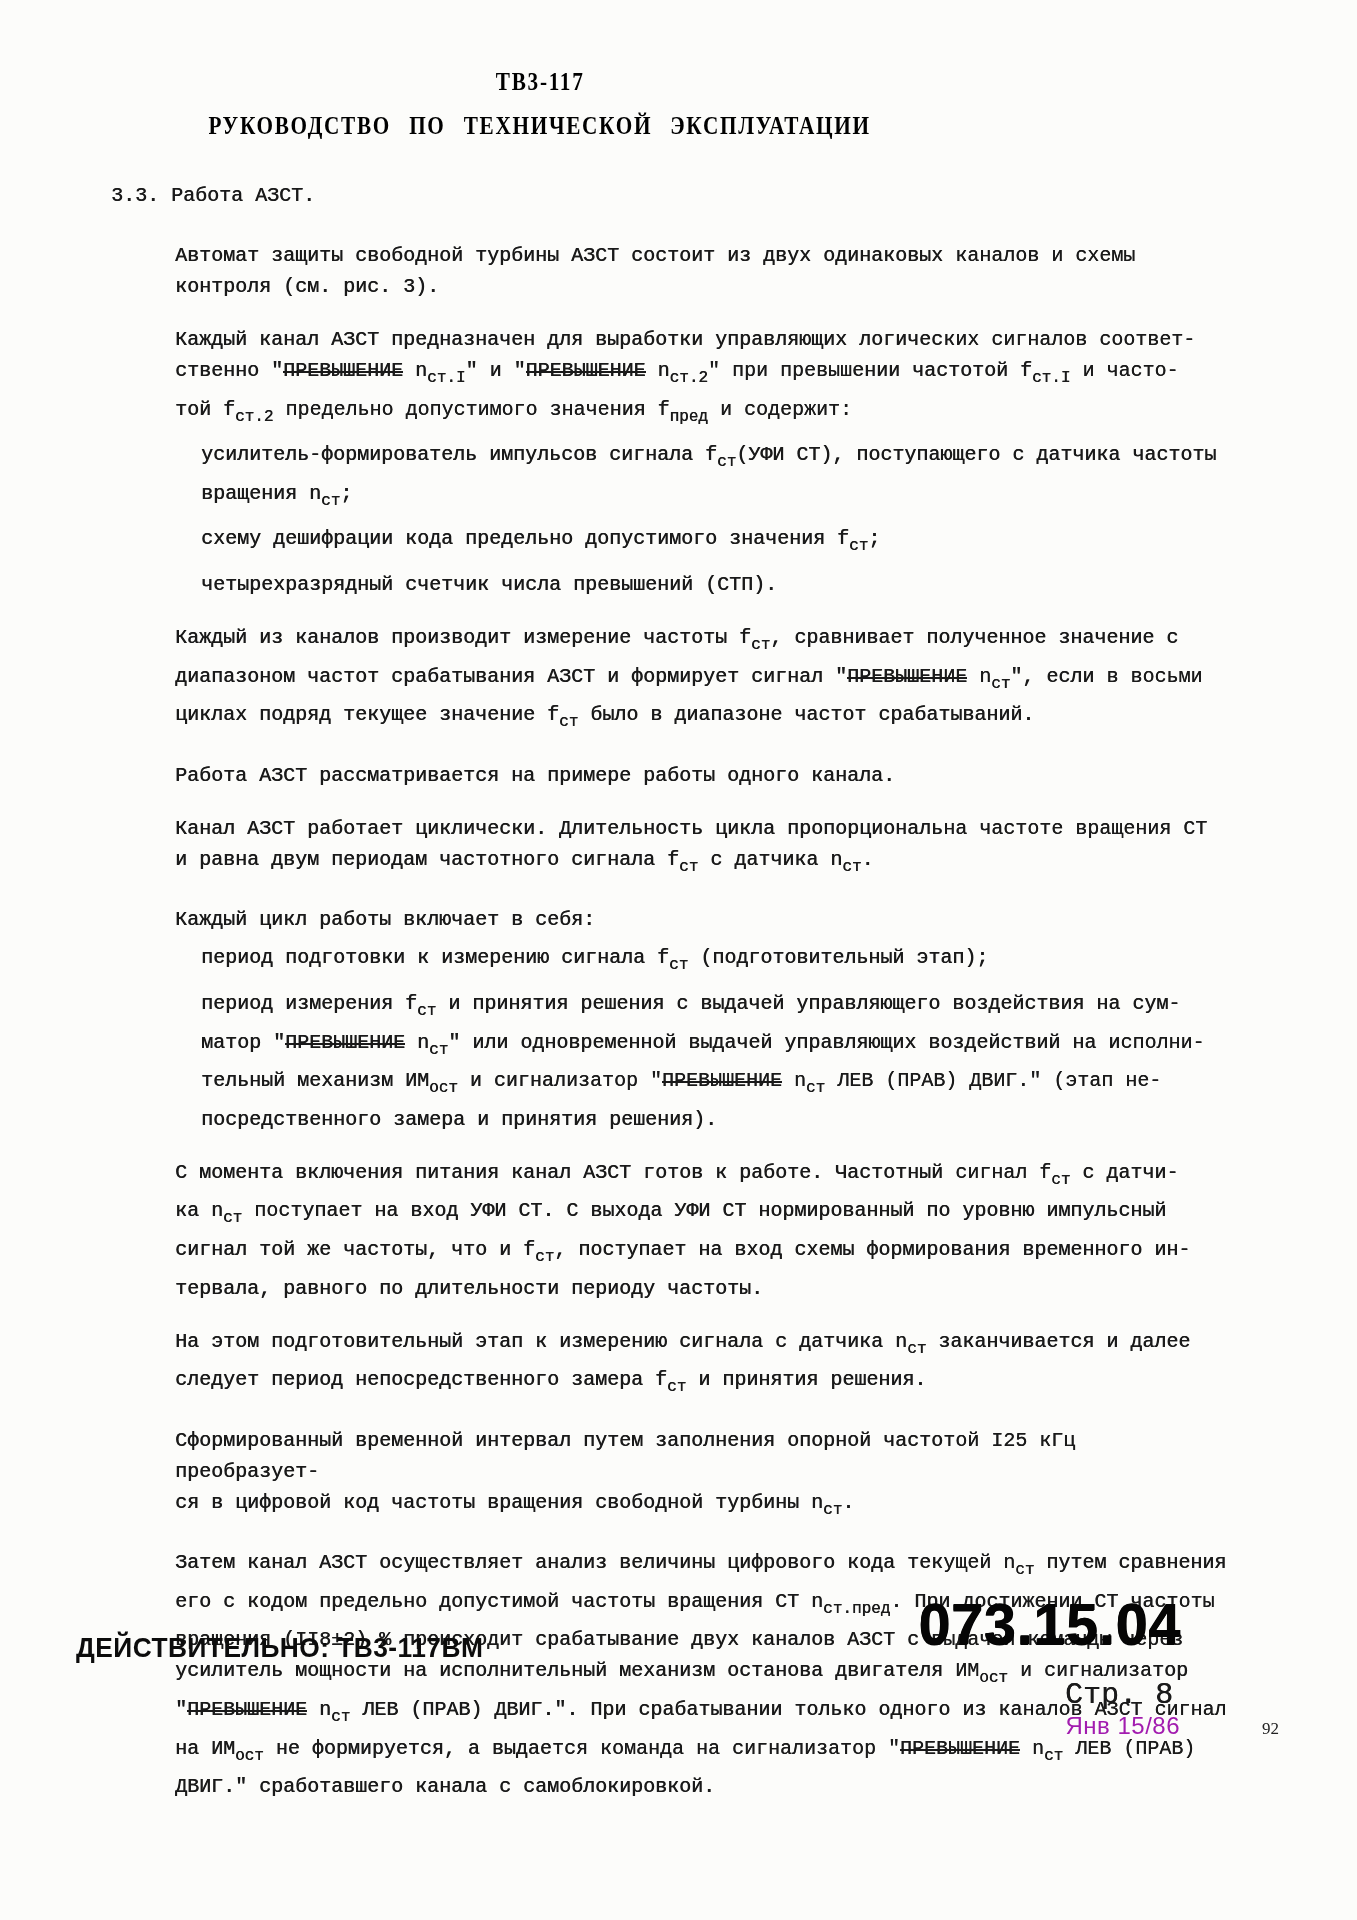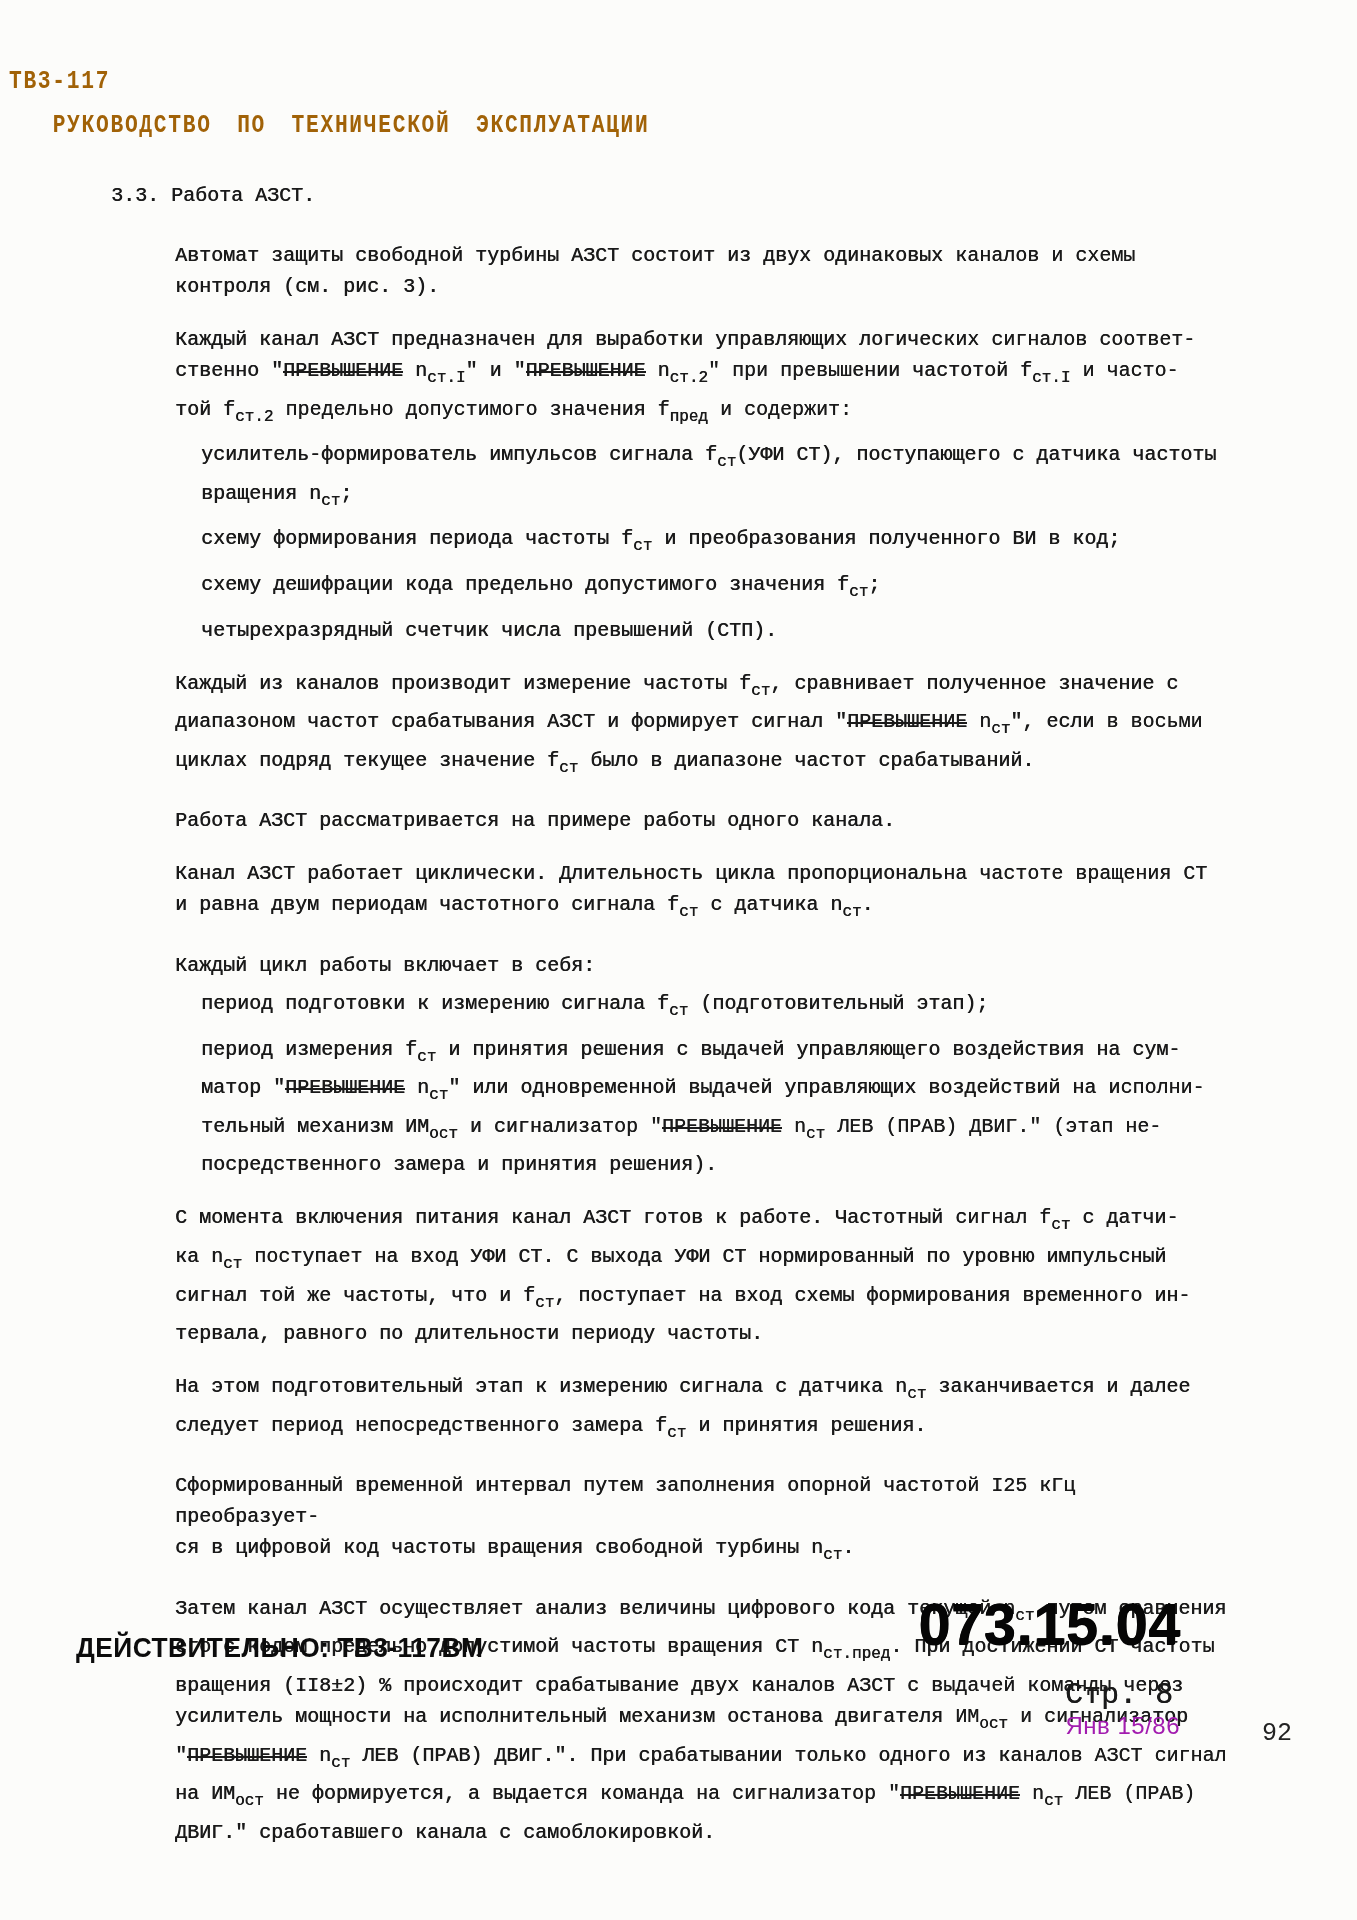--- a/index.html
+++ b/index.html
@@ -8,23 +8,23 @@
     width:1357px;height:1920px;
     margin:0 auto;
     background:#fcfcfa;
     color:#1a1a1a;
     font-family:"Liberation Mono","DejaVu Sans Mono",monospace;
     overflow:hidden;
   }
   
   .print-header{
     position:absolute;top:68px;left:0;width:1080px;
-    text-align:left;
-    font-family:Liberation Mono, monospace;
-    font-weight:bold;color:#a16207;
+    text-align:center;
+    font-family:Liberation Serif, serif;
+    font-weight:bold;color:#000000;
   }
   .doc-code{font-size:25px;line-height:28px;}
   .doc-title{font-size:25px;line-height:28px;margin-top:16px;}
   .condense{display:inline-block;transform:scaleX(.85);transform-origin:center;
     letter-spacing:2px;white-space:nowrap;}
   .wide-words{word-spacing:13px;}
   
   .doc{
     position:absolute;left:78px;top:180px;width:1120px;
     font-size:20px;line-height:31px;
@@ -55,41 +55,40 @@
     position:absolute;top:1678px;right:184px;
     font-size:30px;text-shadow:.4px 0 0 currentColor;
   }
   .date-label{
     position:absolute;top:1712px;right:177px;
     font-family:"Liberation Sans","DejaVu Sans",sans-serif;
     font-size:24px;letter-spacing:.5px;color:#a21caf;
   }
   .sheet-num{
     position:absolute;top:1719px;left:1262px;
-    font-family:Liberation Mono, monospace;
-    font-size:25px;color:#222;
+    font-family:Liberation Serif, serif;
+    font-size:17px;color:#222;
   }
 </style>
 </head>
 <body>
 
 <div class="page">
 
   <header class="print-header">
     <div class="doc-code"><span class="condense">ТВ3-117</span></div>
     <div class="doc-title"><span class="condense wide-words">РУКОВОДСТВО  ПО  ТЕХНИЧЕСКОЙ  ЭКСПЛУАТАЦИИ</span></div>
   </header>
 
   <main class="doc">
     <div class="h-sec">3.3. Работа АЗСТ.</div>
     <div>
         <div class="block para first">Автомат защиты свободной турбины АЗСТ состоит из двух одинаковых каналов и схемы<br>контроля (см. рис. 3).</div>
         <div class="block para">Каждый канал АЗСТ предназначен для выработки управляющих логических сигналов соответ-<br>ственно "<span class="ov">ПРЕВЫШЕНИЕ</span> n<span class="ss">ст.I</span>" и "<span class="ov">ПРЕВЫШЕНИЕ</span> n<span class="ss">ст.2</span>" при превышении частотой f<span class="ss">ст.I</span> и часто-<br>той f<span class="ss">ст.2</span> предельно допустимого значения f<span class="ss">пред</span> и содержит:</div>
         <div class="block item">усилитель-формирователь импульсов сигнала f<span class="ss">ст</span>(УФИ СТ), поступающего с датчика частоты<br>вращения n<span class="ss">ст</span>;</div>
-        <div class="block item">схему формирования периода частоты f<span class="ss">ст</span> и преобразования полученного ВИ в код;</div>
         <div class="block item">схему дешифрации кода предельно допустимого значения f<span class="ss">ст</span>;</div>
         <div class="block item">четырехразрядный счетчик числа превышений (СТП).</div>
         <div class="block para">Каждый из каналов производит измерение частоты f<span class="ss">ст</span>, сравнивает полученное значение с<br>диапазоном частот срабатывания АЗСТ и формирует сигнал "<span class="ov">ПРЕВЫШЕНИЕ</span> n<span class="ss">ст</span>", если в восьми<br>циклах подряд текущее значение f<span class="ss">ст</span> было в диапазоне частот срабатываний.</div>
         <div class="block para">Работа АЗСТ рассматривается на примере работы одного канала.</div>
         <div class="block para">Канал АЗСТ работает циклически. Длительность цикла пропорциональна частоте вращения СТ<br>и равна двум периодам частотного сигнала f<span class="ss">ст</span> с датчика n<span class="ss">ст</span>.</div>
         <div class="block para">Каждый цикл работы включает в себя:</div>
         <div class="block item">период подготовки к измерению сигнала f<span class="ss">ст</span> (подготовительный этап);</div>
         <div class="block item">период измерения f<span class="ss">ст</span> и принятия решения с выдачей управляющего воздействия на сум-<br>матор "<span class="ov">ПРЕВЫШЕНИЕ</span> n<span class="ss">ст</span>" или одновременной выдачей управляющих воздействий на исполни-<br>тельный механизм ИМ<span class="ss">ост</span> и сигнализатор "<span class="ov">ПРЕВЫШЕНИЕ</span> n<span class="ss">ст</span> ЛЕВ (ПРАВ) ДВИГ." (этап не-<br>посредственного замера и принятия решения).</div>
         <div class="block para">С момента включения питания канал АЗСТ готов к работе. Частотный сигнал f<span class="ss">ст</span> с датчи-<br>ка n<span class="ss">ст</span> поступает на вход УФИ СТ. С выхода УФИ СТ нормированный по уровню импульсный<br>сигнал той же частоты, что и f<span class="ss">ст</span>, поступает на вход схемы формирования временного ин-<br>тервала, равного по длительности периоду частоты.</div>
         <div class="block para">На этом подготовительный этап к измерению сигнала с датчика n<span class="ss">ст</span> заканчивается и далее<br>следует период непосредственного замера f<span class="ss">ст</span> и принятия решения.</div>

